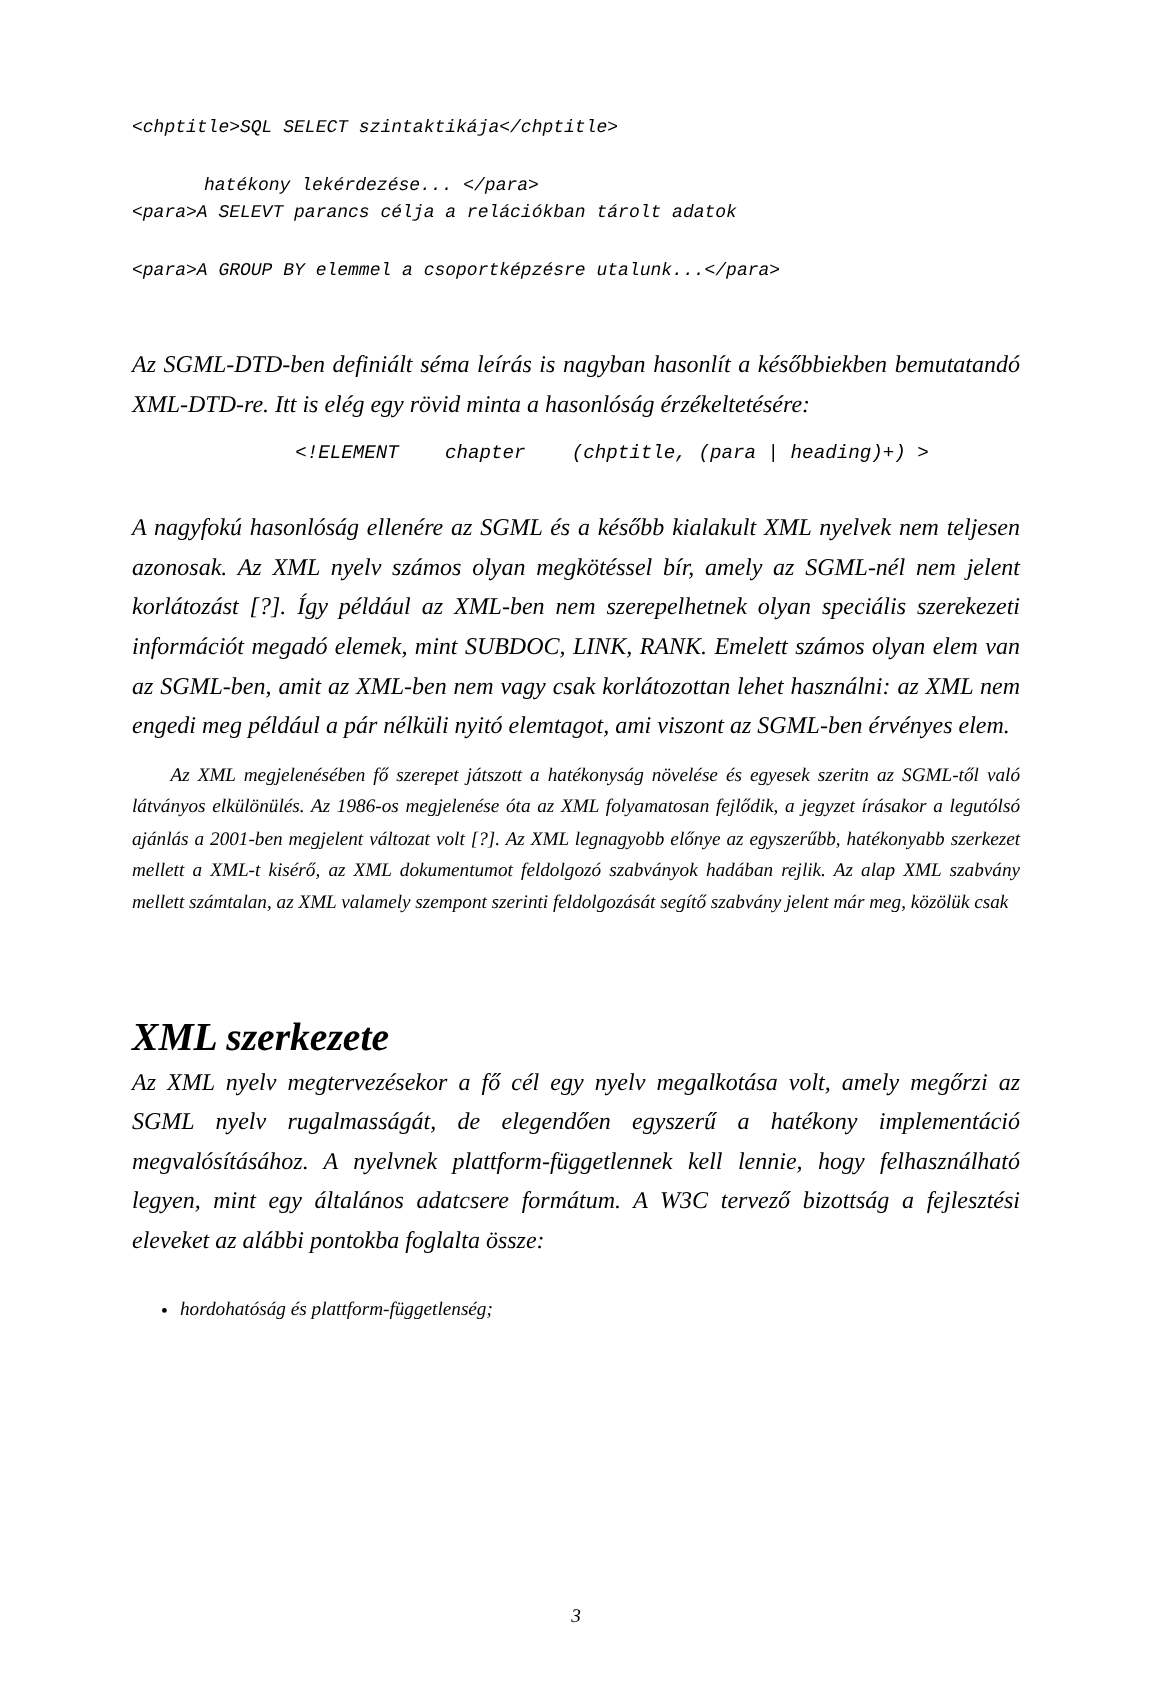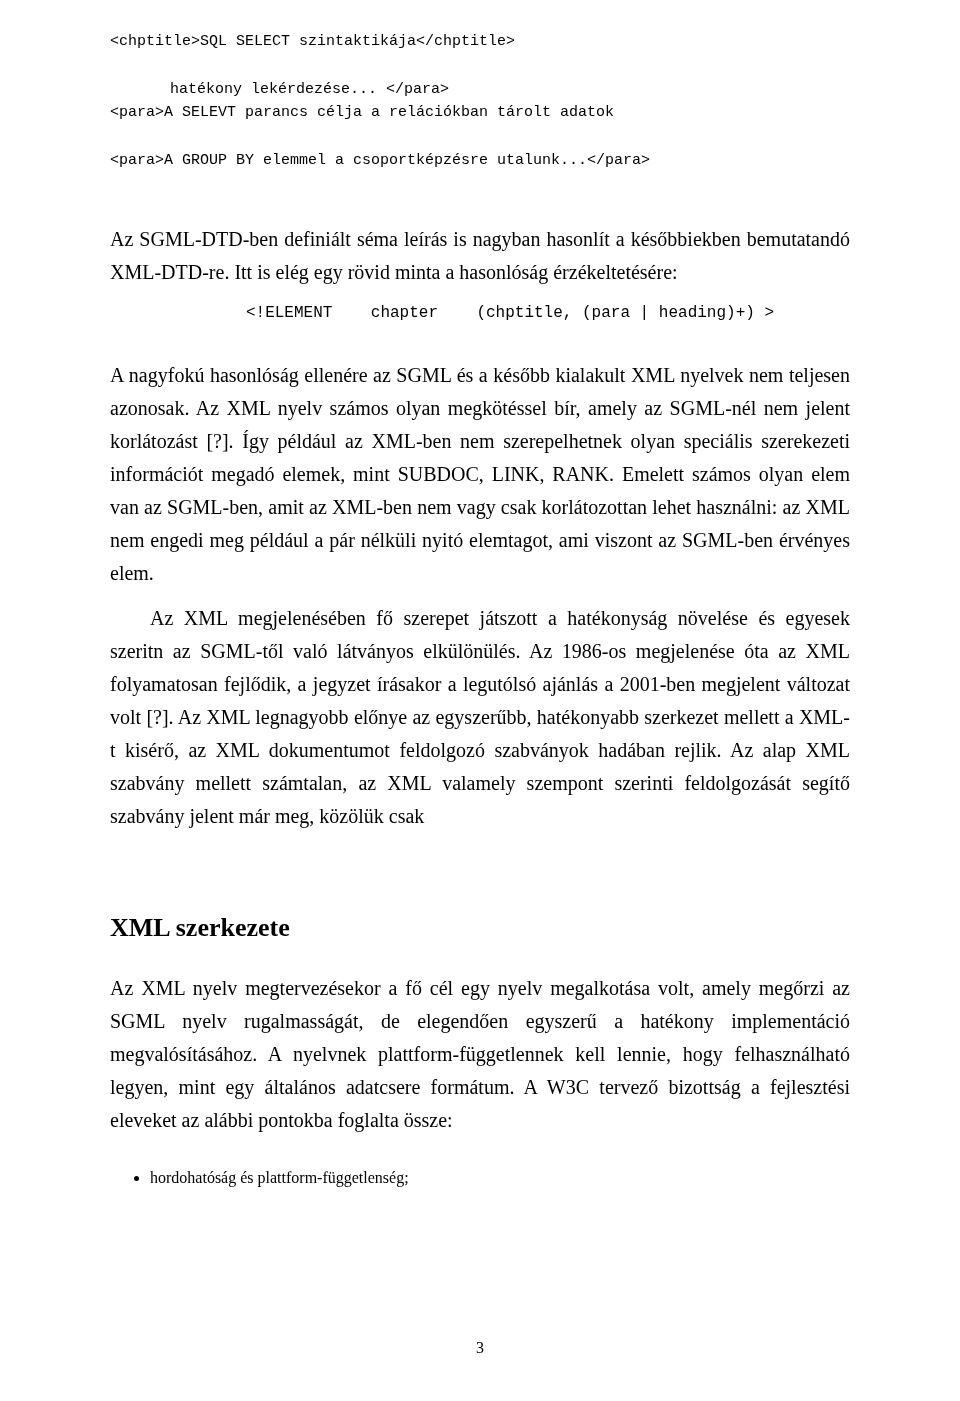--- a/index.html
+++ b/index.html
@@ -12,22 +12,23 @@
       background: #ffffff;
       font-family: "Computer Modern", "Latin Modern", Georgia, "Times New Roman", serif;
       font-size: 16px;
       line-height: 1.6;
       color: #000000;
     }
 
     .page {
       width: 960px;
       min-height: 1401px;
-      padding: 31px 110px 80px 110px;
+      padding: 96px 110px 80px 110px;
       position: relative;
+      font-style: italic;
     }
 
     .code-block {
       font-family: "Courier New", Courier, monospace;
       font-size: 16px;
       line-height: 1.5;
       margin: 8px 0;
       white-space: pre;
       text-align: center;
     }
@@ -35,30 +36,30 @@
     .paragraph {
       text-align: justify;
       margin-bottom: 12px;
       font-size: 20px;
       line-height: 1.65;
     }
 
     .paragraph-indent {
       text-align: justify;
       margin-bottom: 12px;
-      font-size: 20px;
+      font-size: 16px;
       line-height: 1.65;
       text-indent: 2em;
     }
 
     .section-heading {
-      font-size: 26px;
+      font-size: 33px;
       font-weight: bold;
       margin-top: 40px;
-      margin-bottom: 28px;
+      margin-bottom: 0;
       line-height: 1.3;
     }
 
     .bullet-list {
       margin-left: 40px;
       margin-top: 28px;
     }
 
     .bullet-list li {
       list-style-type: disc;

